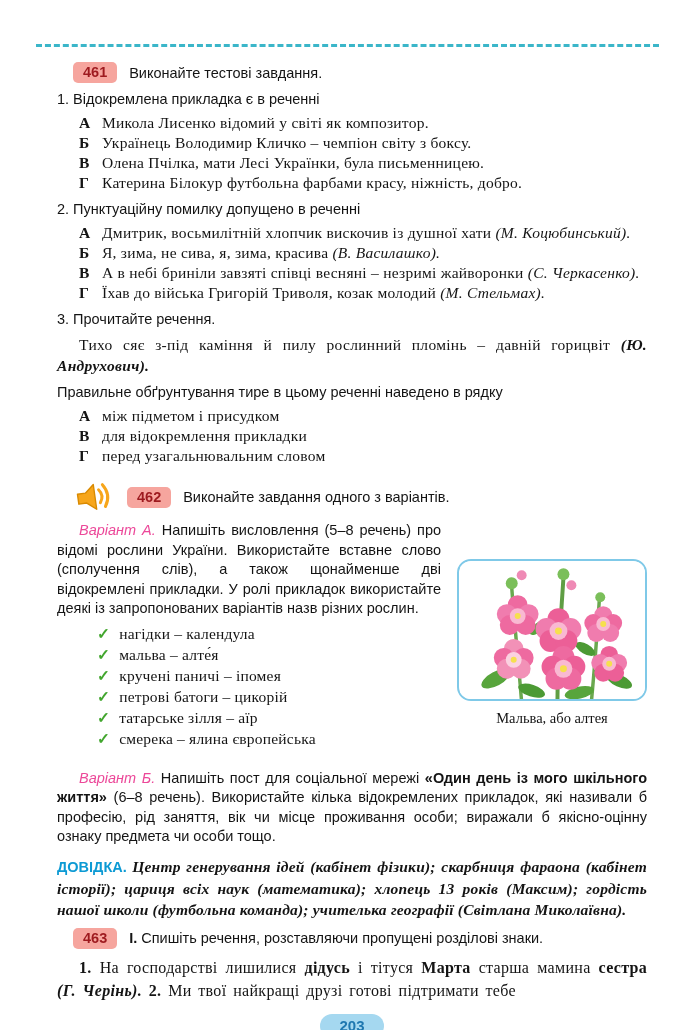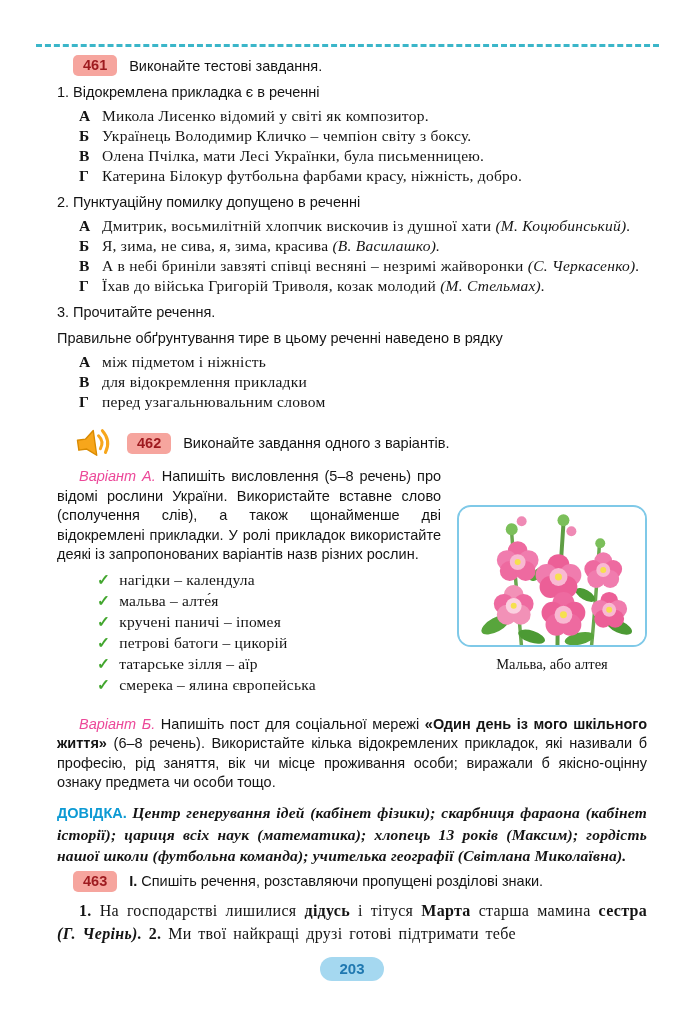--- a/index.html
+++ b/index.html
@@ -14,21 +14,21 @@
   }
   .cut-line {
     position: absolute; top: 44px; left: 36px; right: 36px;
     border-top: 3px dashed #3bb6c9;
   }
   .content { position: absolute; top: 54px; left: 57px; right: 48px; }
 
   .task-header {
     display: flex; align-items: center; gap: 12px;
     font-family: "Liberation Sans", sans-serif;
-    font-size: 14.5px; margin: 1px 0 6px; padding-left: 16px;
+    font-size: 14.5px; margin: 8px 0 6px; padding-left: 16px;
   }
   .badge {
     display: inline-block;
     background: #f6a59e; color: #9e1a1f;
     font-family: "Liberation Sans", sans-serif;
     font-weight: bold; font-size: 14.5px;
     border-radius: 5px; padding: 2px 10px 3px;
   }
   .audio-wrap {
     width: 42px; height: 36px; display:flex; align-items:center; justify-content:center;
@@ -132,23 +132,24 @@
 
     <div class="q-label">2. Пунктуаційну помилку допущено в реченні</div>
     <div class="opts">
       <div class="opt"><span class="letter">А</span><span>Дмитрик, восьмилітній хлопчик вискочив із душної хати </span><span class="it">(М. Коцюбинський).</span></div>
       <div class="opt"><span class="letter">Б</span><span>Я, зима, не сива, я, зима, красива </span><span class="it">(В. Василашко).</span></div>
       <div class="opt"><span class="letter">В</span><span>А в небі бриніли завзяті співці весняні – незримі жайворонки </span><span class="it">(С. Черкасенко).</span></div>
       <div class="opt"><span class="letter">Г</span><span>Їхав до війська Григорій Триволя, козак молодий </span><span class="it">(М. Стельмах).</span></div>
     </div>
 
     <div class="q-label">3. Прочитайте речення.</div>
+    <p class="sentence"><span>Тихо сяє з-під каміння й пилу рослинний пломінь – давній горицвіт </span><span class="bi">(Ю. Андрухович).</span></p>
     <div class="q-label">Правильне обґрунтування тире в цьому реченні наведено в рядку</div>
     <div class="opts">
-      <div class="opt"><span class="letter">А</span><span>між підметом і ніжність</span></div>
+      <div class="opt"><span class="letter">А</span><span>між підметом і присудком</span></div>
       <div class="opt"><span class="letter">В</span><span>для відокремлення прикладки</span></div>
       <div class="opt"><span class="letter">Г</span><span>перед узагальнювальним словом</span></div>
     </div>
 
     <div class="task-header" style="margin-top:13px;">
       <span class="audio-wrap">
         <svg viewBox="0 0 40 34" width="40" height="34" aria-hidden="true">
           <g transform="rotate(-8 20 17)">
             <path d="M4 12 L12 12 L21 4.5 L21 29.5 L12 22 L4 22 Z" fill="#f7a61b" stroke="#d98a00" stroke-width="1.4" stroke-linejoin="round"></path>
             <path d="M25.5 10.5 Q30.5 17 25.5 23.5" stroke="#f7a61b" stroke-width="3" fill="none" stroke-linecap="round"></path>

